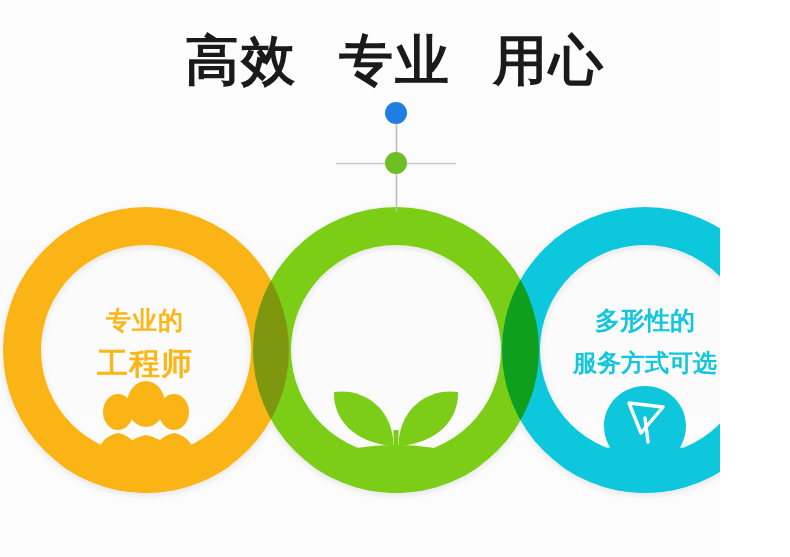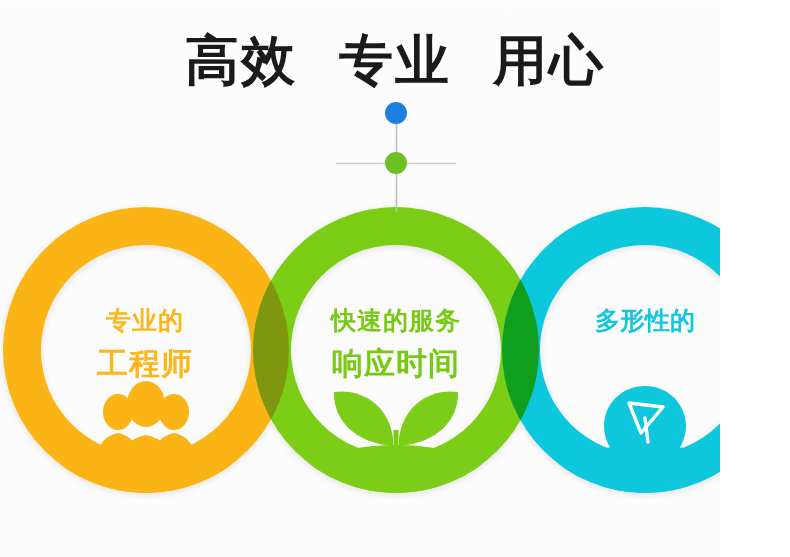--- a/index.html
+++ b/index.html
@@ -194,22 +194,19 @@
     <line x1="396.5" y1="113" x2="396.5" y2="212" stroke="#bdbdbd" stroke-width="1.6"></line>
     <circle cx="396" cy="113" r="11" fill="#1f7fe0"></circle>
     <circle cx="396" cy="163" r="11" fill="#6cc024"></circle>
   </svg>
 
   <div class="caption" id="cap-1">
     <div class="l1">专业的</div>
     <div class="l2">工程师</div>
   </div>
 
-  <div class="caption" id="cap-2">
-    <div class="l1">快速的服务</div>
-    <div class="l2">响应时间</div>
-  </div>
 
   <div class="caption" id="cap-3">
     <div class="l1">多形性的</div>
+    <div class="l2">服务方式可选</div>
   </div>
 
 </div>
 
 </body></html>

